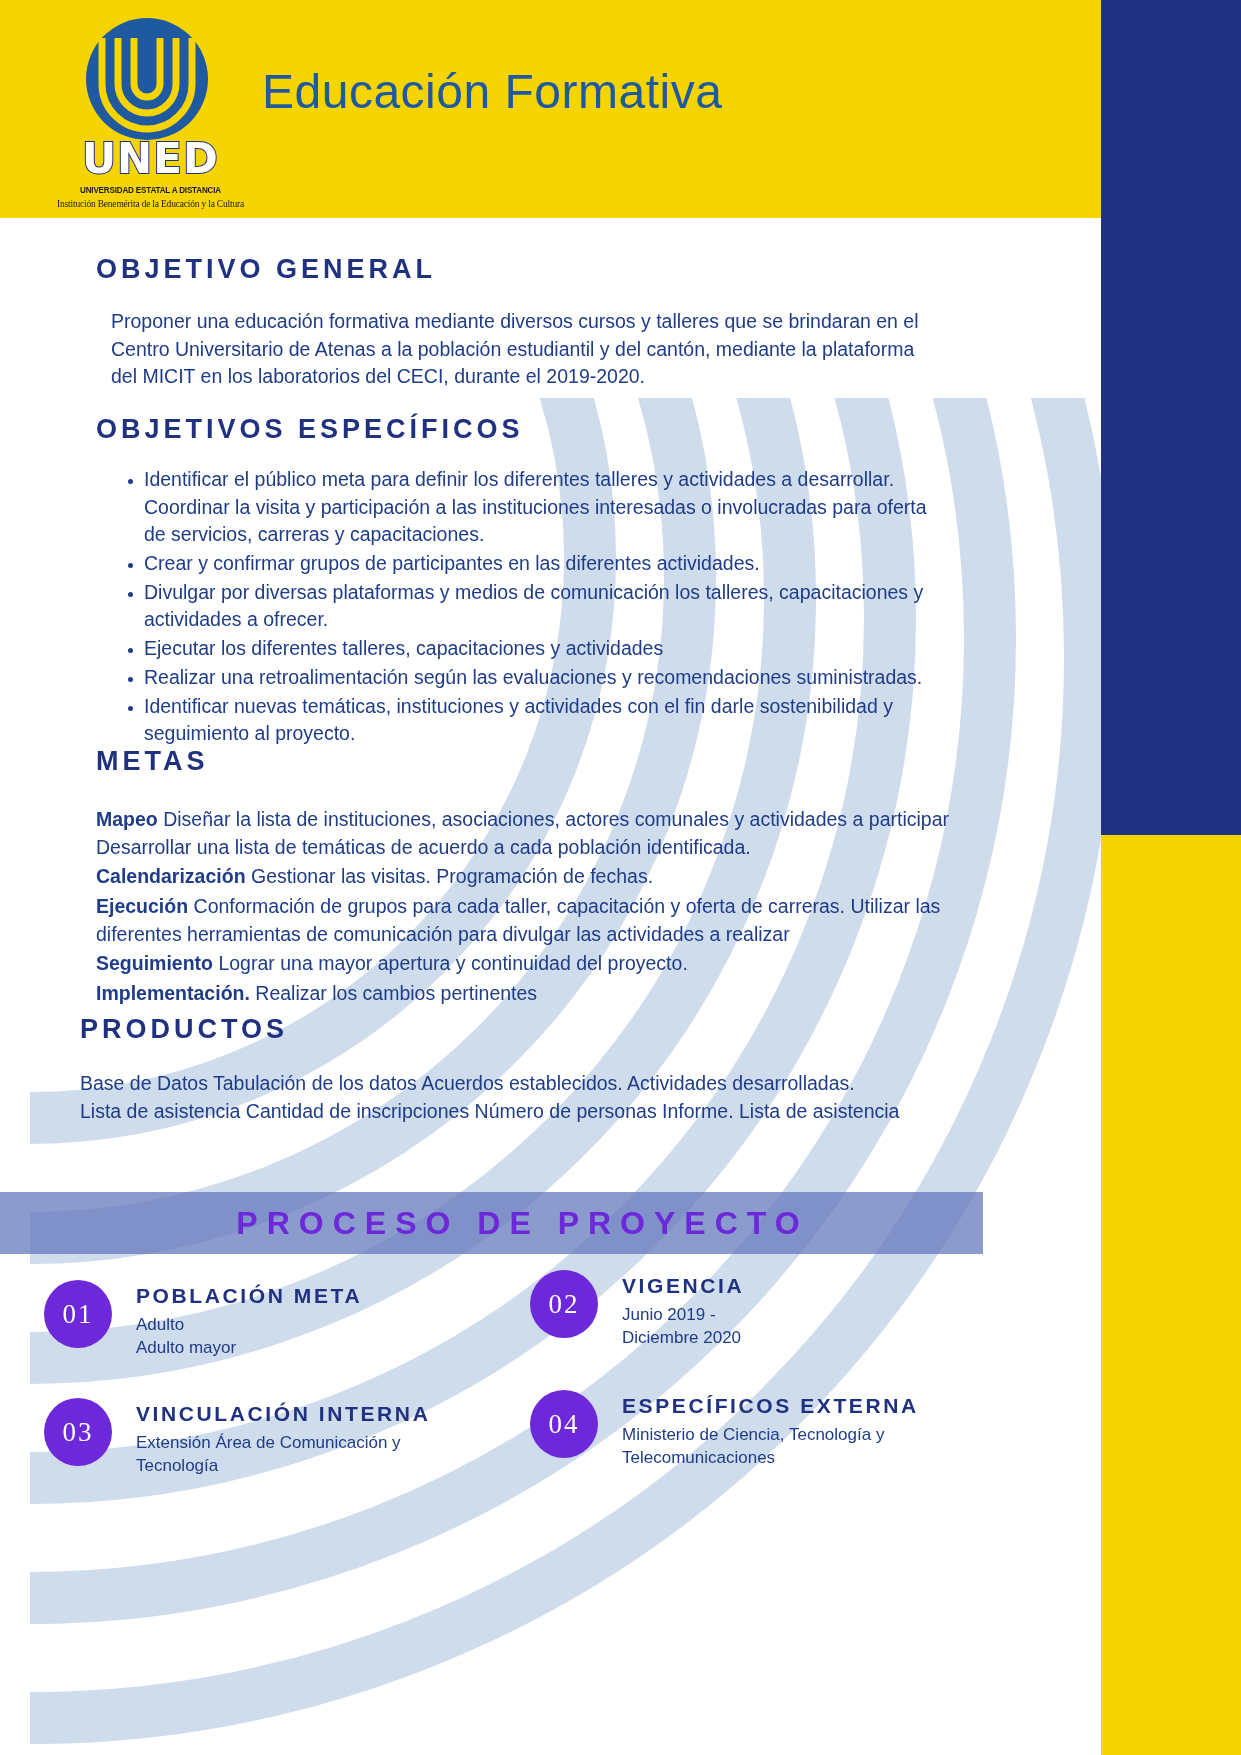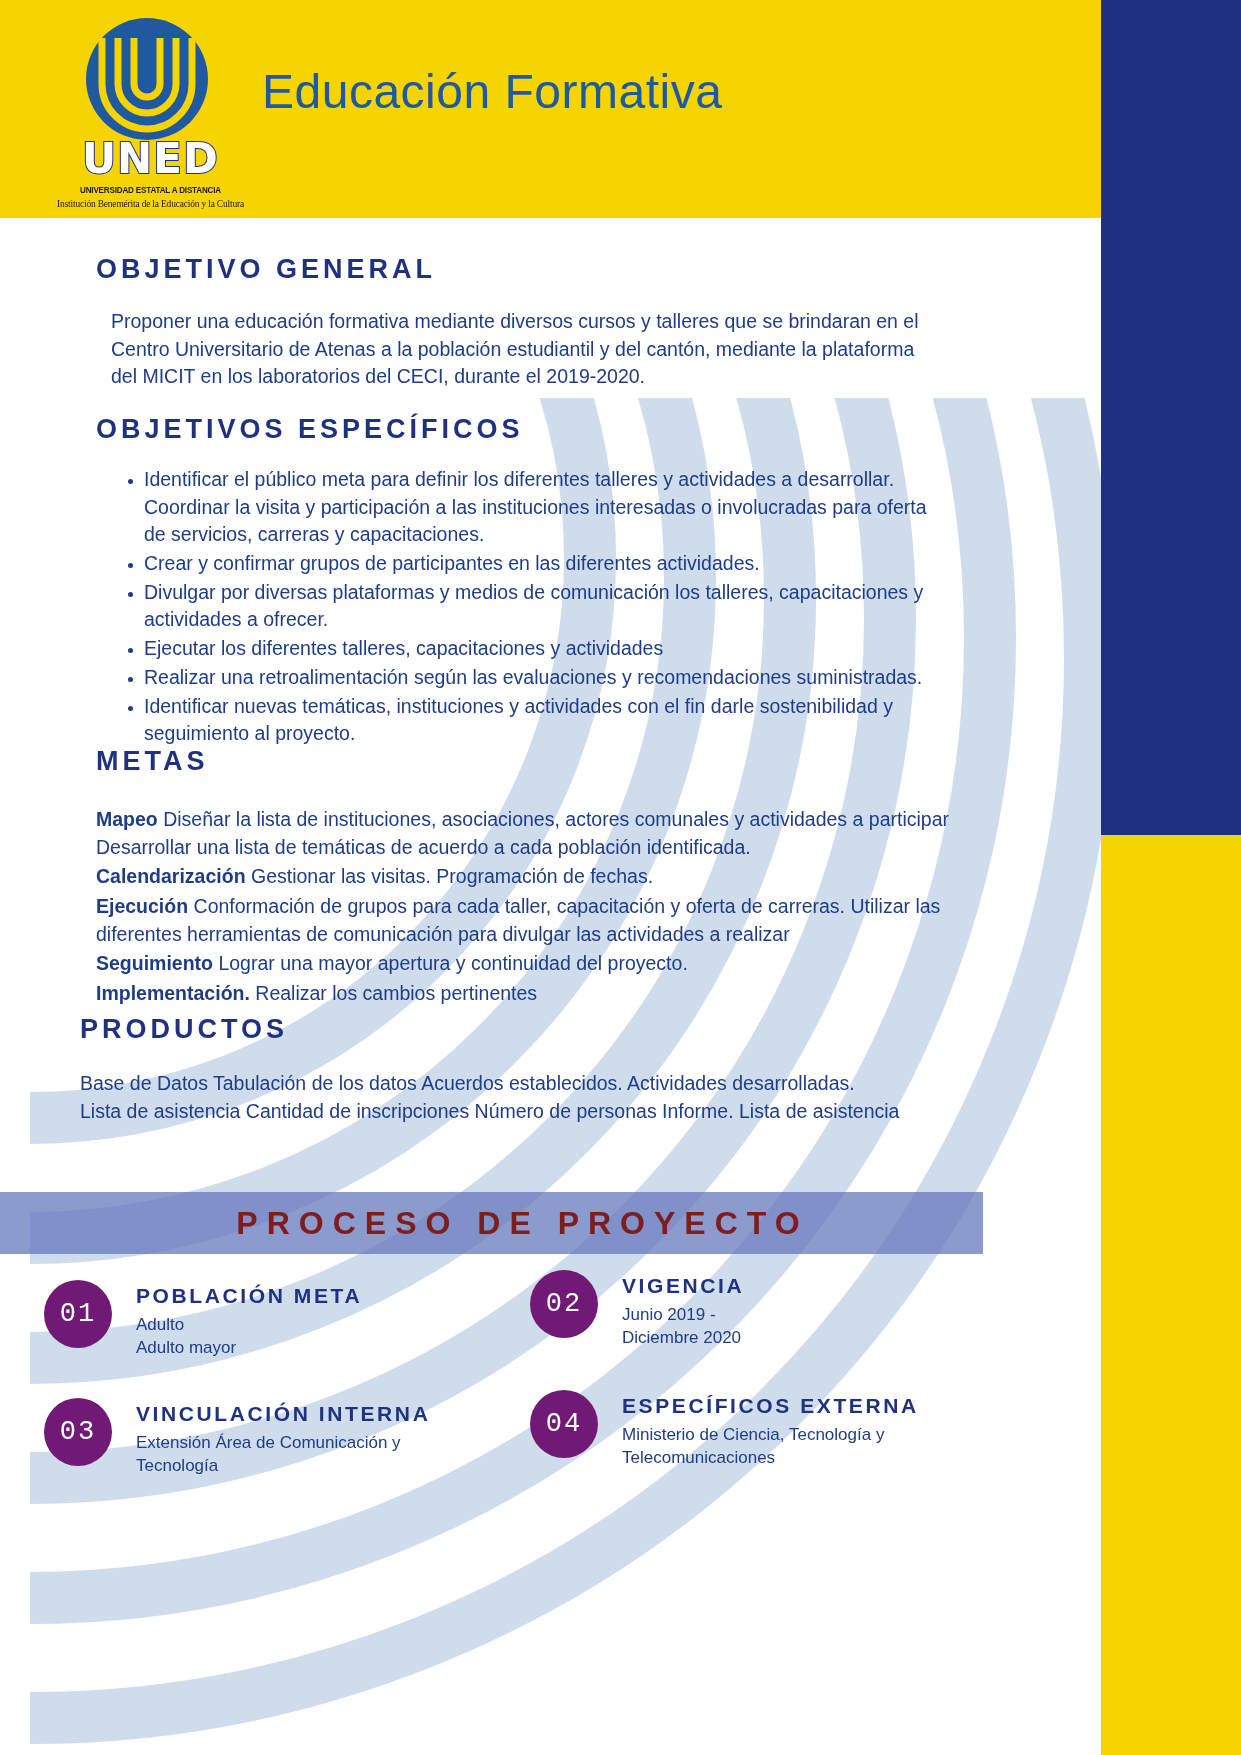--- a/index.html
+++ b/index.html
@@ -66,28 +66,28 @@
 
   .h-prod{position:absolute;left:80px;top:796px;}
   .prod{position:absolute;left:80px;top:852px;width:850px;}
   .prod p{margin:0;}
 
   
   .banner{position:absolute;left:0;top:1192px;width:983px;height:62px;
     background:rgba(95,117,186,0.72);z-index:3;}
   .banner-txt{position:absolute;left:0;top:0;width:1045px;line-height:62px;text-align:center;
     font-family:"Liberation Sans", sans-serif;font-size:32px;font-weight:bold;
-    color:#7f1d1d;letter-spacing:9px;}
+    color:#6d28d9;letter-spacing:9px;}
 
   
   .steps{position:absolute;left:0;top:1262px;width:1101px;z-index:3;}
   .step{position:absolute;}
   .circle{position:absolute;left:0;top:0;width:68px;height:68px;border-radius:50%;
-    background:#701a75;color:#ffffff;
-    font-family:Liberation Mono, monospace;font-size:27px;letter-spacing:2px;
+    background:#6d28d9;color:#ffffff;
+    font-family:Liberation Serif, serif;font-size:27px;letter-spacing:2px;
     display:flex;align-items:center;justify-content:center;}
   .step-title{position:absolute;left:92px;top:4px;white-space:nowrap;
     font-family:"Liberation Sans", sans-serif;font-weight:bold;font-size:21px;
     color:#1F3180;letter-spacing:2.6px;}
   .step-desc{position:absolute;left:92px;top:34px;width:330px;
     font-family:"Liberation Sans", sans-serif;font-size:17px;color:#1F3C88;line-height:1.35;}
   .step-desc div{white-space:nowrap;}
 
   .step-01{left:44px;top:18px;}
   .step-02{left:530px;top:8px;}

